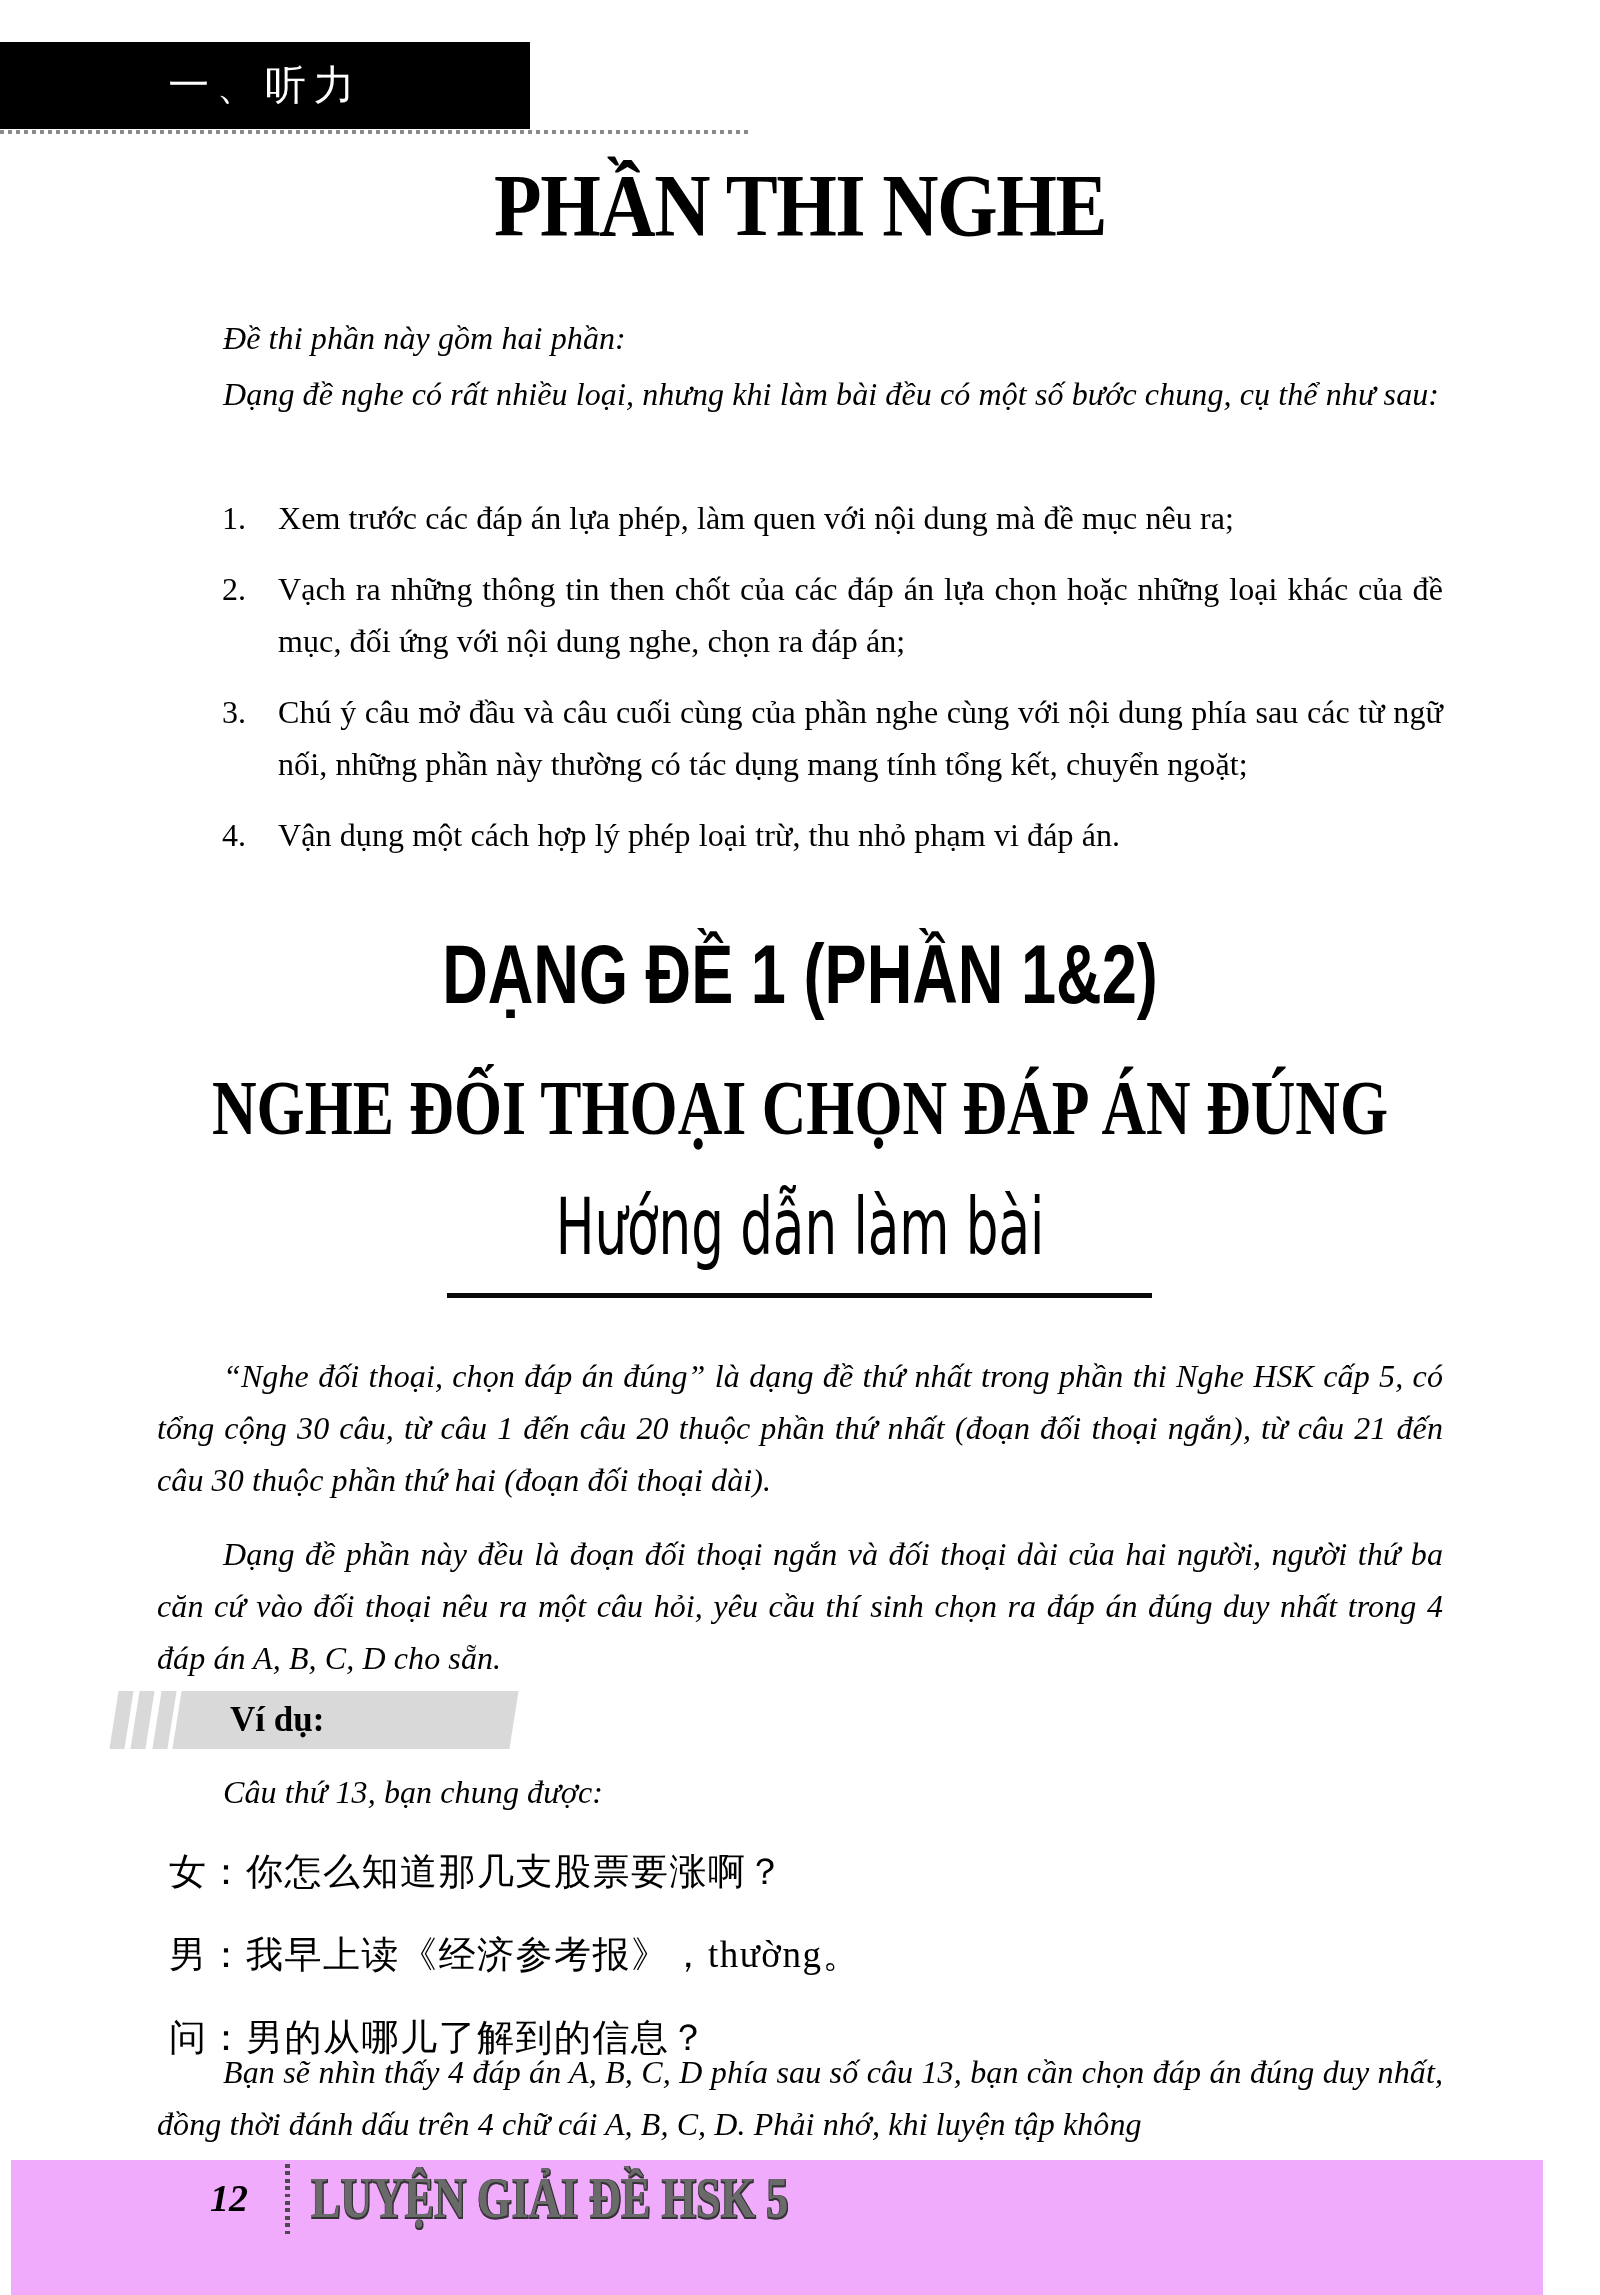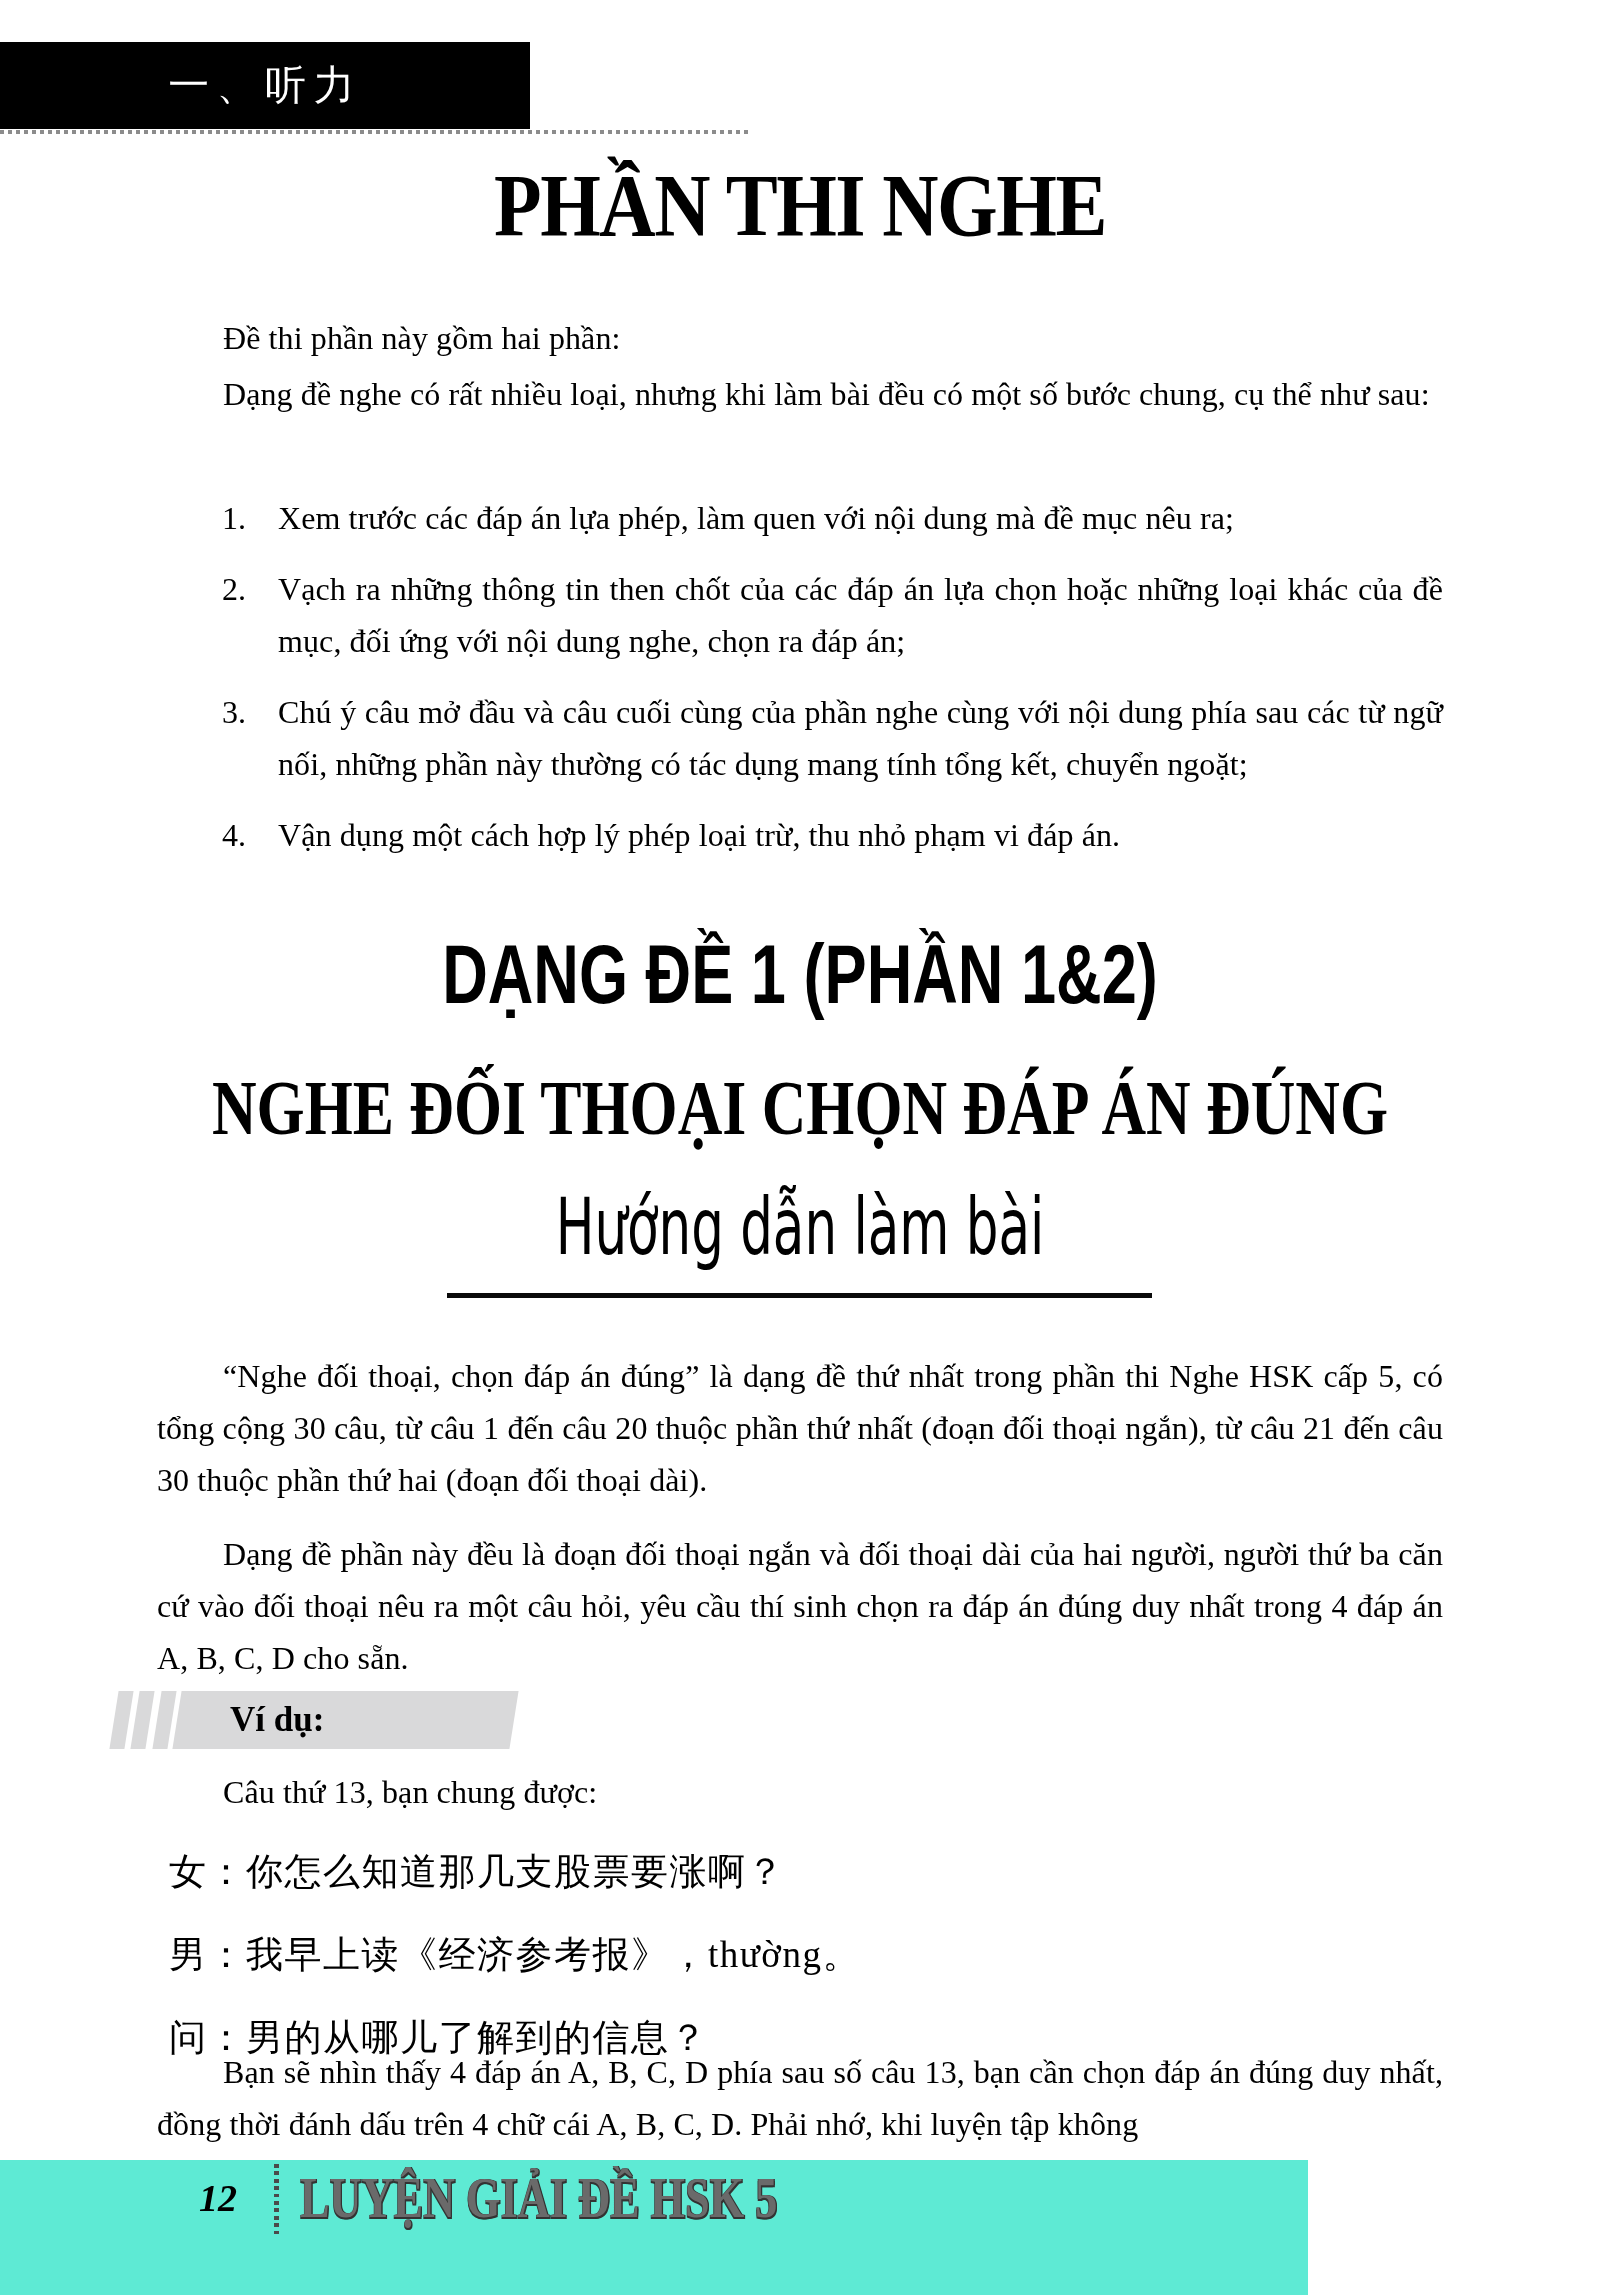--- a/index.html
+++ b/index.html
@@ -39,21 +39,21 @@
   .h-script {
     position:absolute; top:1182px; left:0; width:100%; text-align:center; margin:0;
     font-family:"DejaVu Sans", sans-serif; font-weight:normal; font-size:66px;
     transform:scale(0.78,1.18); transform-origin:center top; white-space:nowrap;
   }
   .guide-underline { position:absolute; top:1293px; left:447px; width:705px; height:5.2px; background:#0a0a0a; }
 
   
   .para {
     position:absolute; left:157px; width:1286px; margin:0;
-    font-size:32px; line-height:52px; text-align:justify; letter-spacing:0.1px;
+    font-size:32px; line-height:52px; text-align:justify; letter-spacing:0.1px;font-style:italic;
   }
   .indent { text-indent:66px; }
   .nojust { text-align:left; }
 
   .steps { position:absolute; left:157px; width:1286px; top:492px; }
   .step {
     position:relative; padding-left:121px; font-size:32px; line-height:52px;
     text-align:justify; margin:0 0 19px 0; letter-spacing:0.1px;
   }
   .step-num { position:absolute; left:65px; top:0; }
@@ -68,21 +68,21 @@
   .vidu { position:absolute; top:1691px; left:111px; width:403px; height:58px; }
   .stripe { position:absolute; top:0; height:58px; width:14.7px; background:#d9d9da; transform:skewX(-9deg); }
   .s1 { left:2.9px; } .s2 { left:24px; } .s3 { left:46px; }
   .vidu-shape { position:absolute; left:66px; top:0; width:337px; height:58px; background:#d9d9da; transform:skewX(-9deg); }
   .vidu-label {
     display:inline-block; transform:skewX(9deg); font-weight:bold; font-size:35px;
     line-height:58px; padding-left:53px; white-space:nowrap;
   }
 
   
-  .footer { position:absolute; top:2160px; left:0; width:1308px; height:135px; background:#5eead4; }
+  .footer { position:absolute; top:2160px; left:11px; width:1532px; height:135px; background:#f0abfc; }
   .page-num { position:absolute; left:199px; top:16px; font-size:38px; font-weight:bold; font-style:italic; }
   .footer-divider {
     position:absolute; left:274px; top:4.4px; width:5.2px; height:71px;
     background-image:repeating-linear-gradient(to bottom,#4a4a4a 0 3.7px,transparent 3.7px 7.4px);
   }
   .book-title {
     position:absolute; left:300px; top:5.9px; font-weight:bold; font-size:54px;
     color:#6a6a6a; white-space:nowrap;
     transform:scale(0.82,1.05); transform-origin:left top;
     text-shadow:1.5px 1.5px 0 #333, -0.7px -0.7px 0 #444, 1.5px -0.7px 0 #333, -0.7px 1.5px 0 #333;

